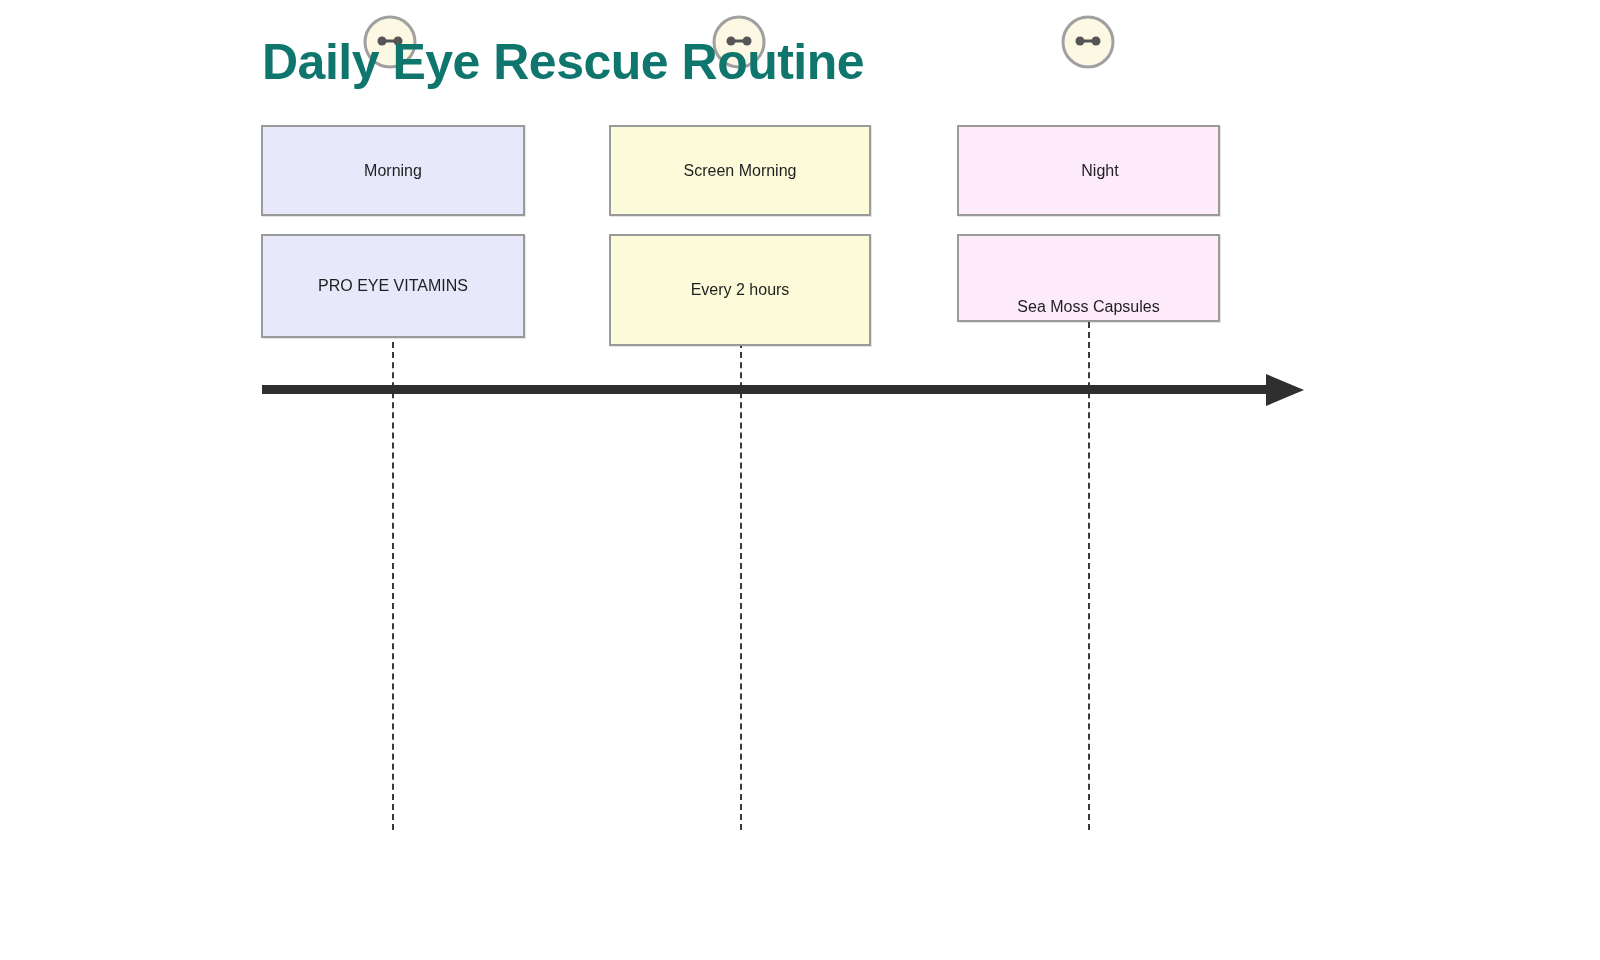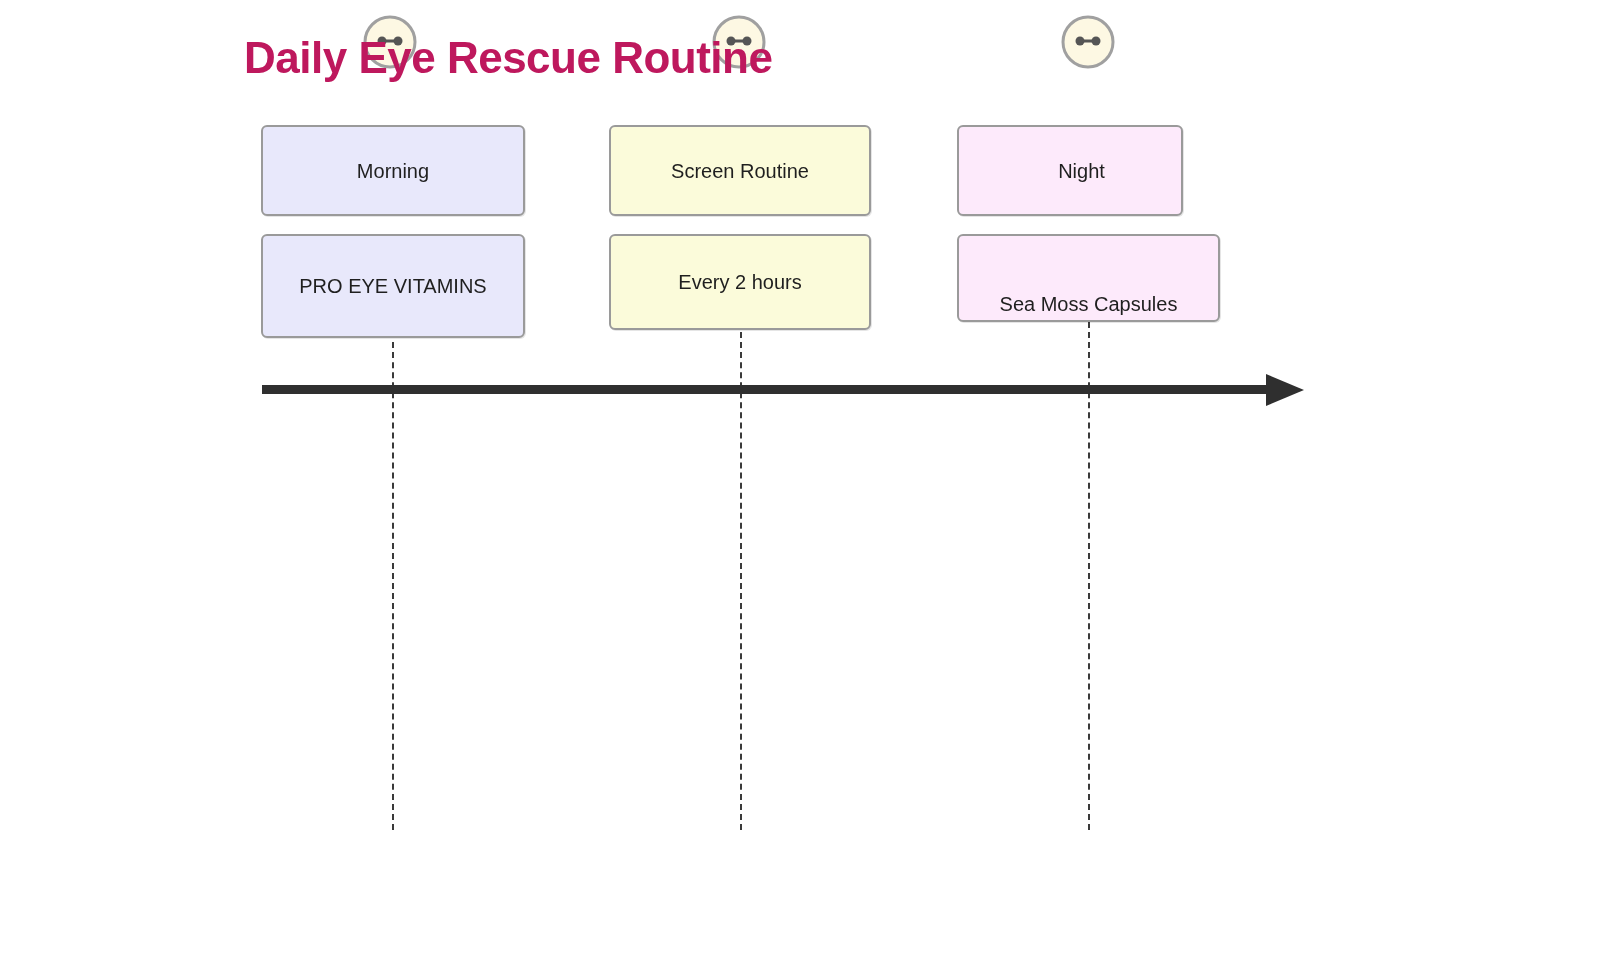--- a/index.html
+++ b/index.html
@@ -20,51 +20,51 @@
   #canvas {
     position: absolute;
     left: 0; top: 0;
     width: 1600px;
     height: 960px;
   }
 
   
   .page-title {
     position: absolute;
-    left: 244px;
+    left: 262px;
     top: 33px;
     margin: 0;
-    font-size: 44px;
+    font-size: 50px;
     font-weight: bold;
     letter-spacing: -0.5px;
-    color: #be185d;
+    color: #0f766e;
     white-space: nowrap;
     z-index: 5;
     font-family: "Liberation Sans", sans-serif;
   }
 
   
   .eye-icon {
     position: absolute;
     width: 56px;
     height: 56px;
     z-index: 2;
   }
   .eye-icon svg { display: block; }
 
   
   .tl-box {
     position: absolute;
     box-sizing: border-box;
     border: 2px solid #9a9a9a;
-    border-radius: 6px;
+    border-radius: 0;
     display: flex;
     align-items: center;
     justify-content: center;
-    font-size: 20px;
+    font-size: 16px;
     color: #1f1f1f;
     text-align: center;
     line-height: 1.2;
     padding: 4px 10px;
     z-index: 4;
     font-family: "Liberation Sans", sans-serif;
     box-shadow: 1px 1px 0 rgba(0,0,0,0.10);
   }
 
   
@@ -144,26 +144,26 @@
   <div class="axis-head"></div>
 
   <div class="tl-box fill-lavender" style="left:261px; top:125px; width:264px; height:91px;">
     <span>Morning</span>
   </div>
   <div class="tl-box fill-lavender" style="left:261px; top:234px; width:264px; height:104px;">
     <span>PRO EYE VITAMINS</span>
   </div>
 
   <div class="tl-box fill-yellow" style="left:609px; top:125px; width:262px; height:91px;">
-    <span>Screen Routine</span>
+    <span>Screen Morning</span>
   </div>
-  <div class="tl-box fill-yellow" style="left:609px; top:234px; width:262px; height:96px;">
+  <div class="tl-box fill-yellow" style="left:609px; top:234px; width:262px; height:112px;">
     <span>Every 2 hours</span>
   </div>
 
-  <div class="tl-box fill-pink" style="left:957px; top:125px; width:226px; height:91px;padding-left:33px;">
+  <div class="tl-box fill-pink" style="left:957px; top:125px; width:263px; height:91px;padding-left:33px;">
     <span>Night</span>
   </div>
   <div class="tl-box fill-pink" style="left:957px; top:234px; width:263px; height:88px;align-items:flex-end;">
     <span>Sea Moss Capsules</span>
   </div>
 
 </div>
 
 </body></html>

